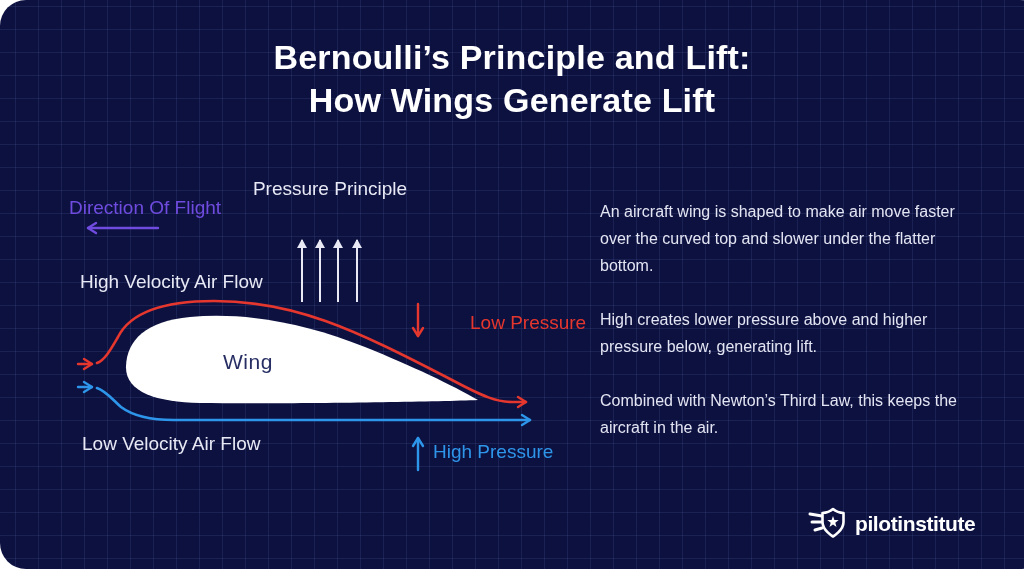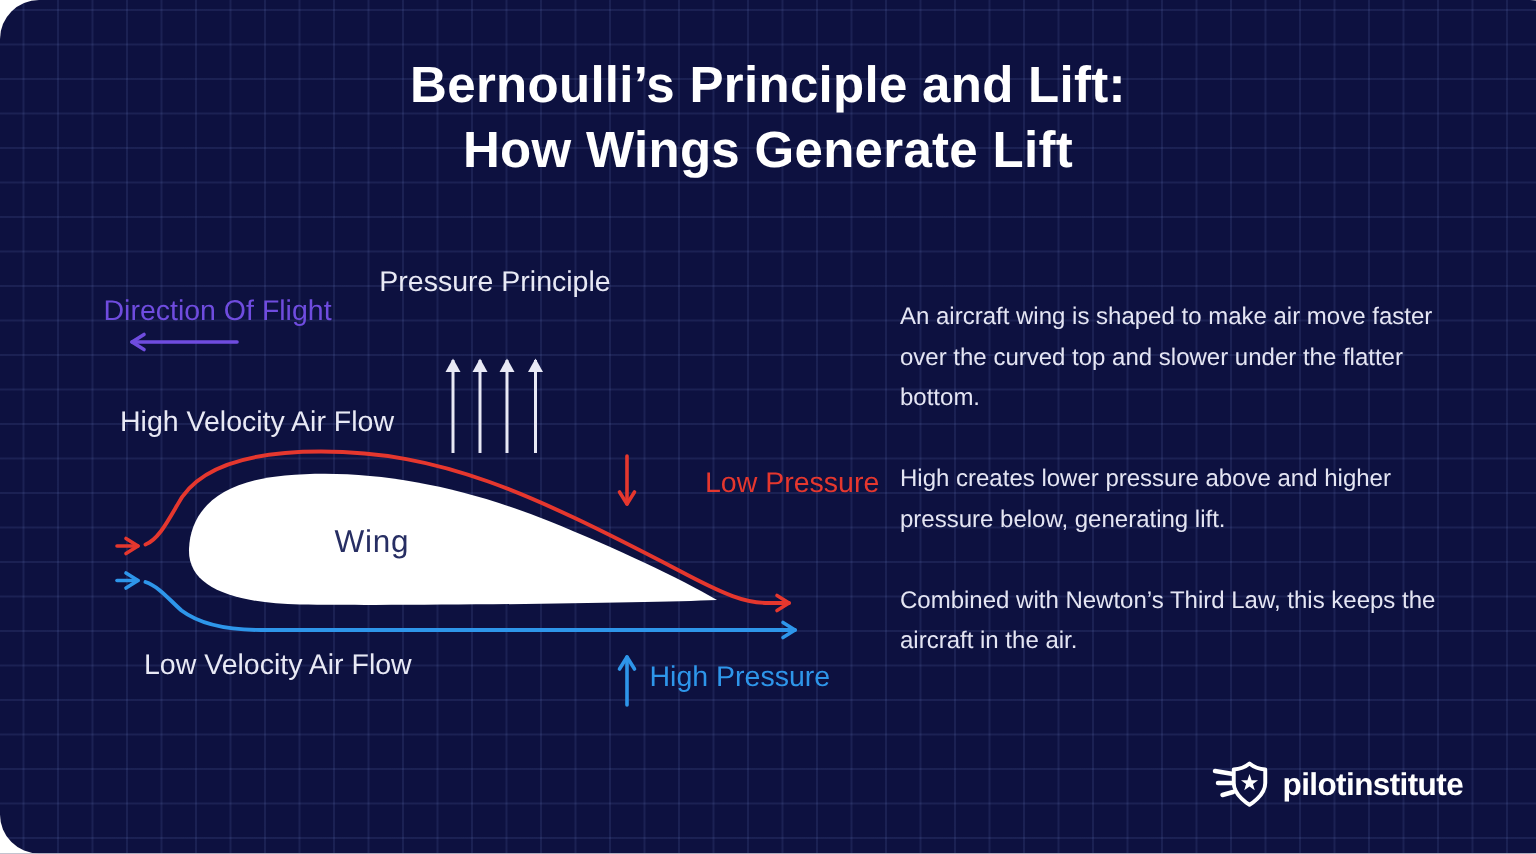--- a/index.html
+++ b/index.html
@@ -98,21 +98,21 @@
   </svg>
 
   <div class="label label-purple" style="left:69px;top:197px;">Direction Of Flight</div>
 
   <div class="label label-lift" style="left:235px;top:178px;">
     <span style="display:block;">Pressure Principle</span>
   </div>
 
   <div class="label" style="left:80px;top:271px;">High Velocity Air Flow</div>
 
-  <div class="label" style="left:96px;top:433px;">Low Velocity Air Flow</div>
+  <div class="label" style="left:82px;top:433px;">Low Velocity Air Flow</div>
 
   <div class="label label-red" style="left:433px;top:312px;margin-left:37px;">Low Pressure</div>
 
   <div class="label label-blue" style="left:433px;top:441px;">High Pressure</div>
 
   <div class="wing-label" style="left:223px;top:350px;">Wing</div>
 
   <div class="explanation">
     <p>An aircraft wing is shaped to make air move faster over the curved top and slower under the flatter bottom.</p>
     <p>High creates lower pressure above and higher pressure below, generating lift.</p>

